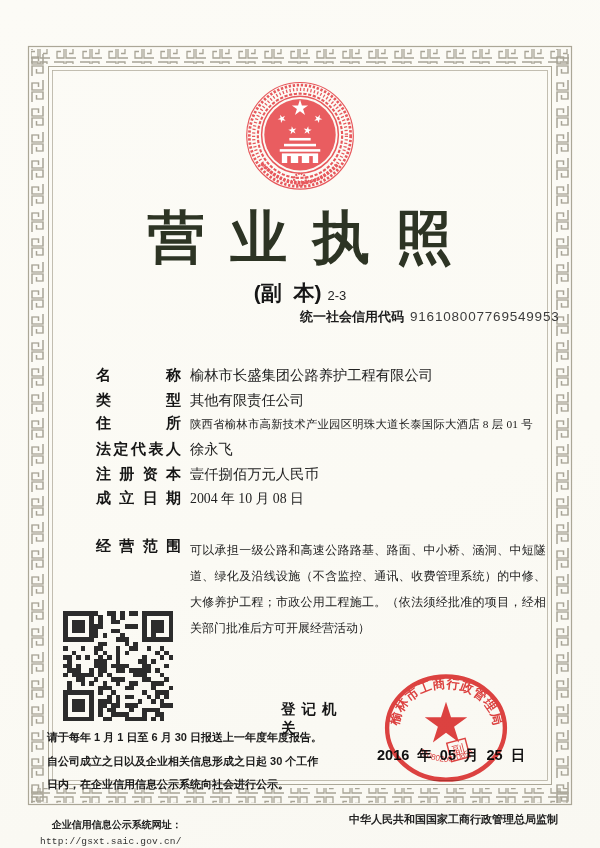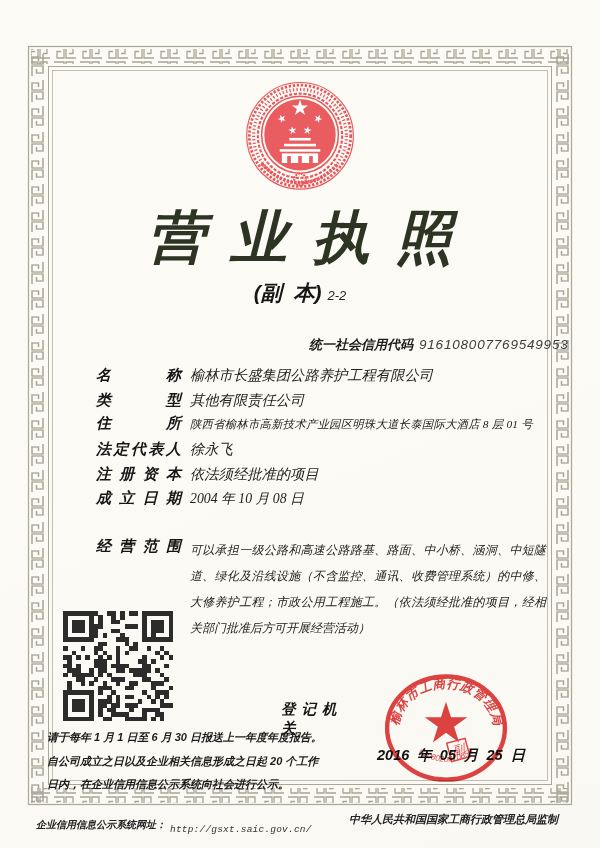--- a/index.html
+++ b/index.html
@@ -1,39 +1,39 @@
 <!DOCTYPE html>
 <html><head>
 <meta charset="utf-8">
 <style>
   html,body{margin:0;padding:0;background:#ffffff;}
   .page{position:relative;width:600px;height:848px;overflow:hidden;
         background:linear-gradient(160deg,#fcfbf6 0%,#fbfaf4 60%,#f9f8f2 100%);
-        font-family:"Liberation Sans",sans-serif;color:#1f1f1f;font-style:italic;}
+        font-family:"Liberation Sans",sans-serif;color:#1f1f1f;}
   svg{display:block;}
 
   
   .frame{position:absolute;left:0;top:0;}
 
   
   .emblem{position:absolute;left:236px;top:76px;}
 
   
   .title{position:absolute;left:0;right:0;top:200px;text-align:center;
          font-weight:900;font-size:57px;color:#2d3424;
          font-family:"Liberation Sans",sans-serif;}
   .title span{letter-spacing:.45em;margin-right:-.45em;}
 
   
   .subtitle{position:absolute;left:0;right:0;top:279px;text-align:center;
             font-size:21px;font-weight:600;color:#161616;white-space:pre;}
   .copynum{font-size:13px;font-weight:400;margin-left:6px;color:#222;}
 
   
-  .codeline{position:absolute;left:309px;top:308px;display:flex;align-items:baseline;margin-top:28px;}
+  .codeline{position:absolute;left:300px;top:308px;display:flex;align-items:baseline;}
   .codelabel{font-size:13px;font-weight:600;color:#1d1d1d;}
   .codevalue{font-size:13.5px;margin-left:6px;letter-spacing:.8px;color:#3c3c3c;}
 
   
   .frow{position:absolute;left:96px;display:flex;align-items:flex-start;}
   .flabel{width:85px;flex:none;font-size:15px;font-weight:600;color:#161616;
           text-align:justify;text-align-last:justify;
           font-family:"Liberation Sans",sans-serif;}
   .fvalue{margin-left:9px;font-size:14.3px;color:#222;white-space:nowrap;
           font-family:"Liberation Serif",serif;}
@@ -55,21 +55,21 @@
           font-family:"Liberation Sans",sans-serif;}
 
   
   .issuedate{position:absolute;left:377px;top:746px;font-size:14.5px;font-weight:600;
              color:#111;word-spacing:4px;white-space:pre;}
 
   
   .seal{position:absolute;left:370px;top:665px;mix-blend-mode:multiply;opacity:.93;}
 
   
-  .footer-left{position:absolute;left:36px;top:818px;display:flex;align-items:center;}
+  .footer-left{position:absolute;left:36px;top:818px;display:flex;align-items:flex-end;flex-direction:column;}
   .site-label{font-size:10px;font-weight:600;color:#222;}
   .site-url{font-size:9.5px;font-family:"Liberation Mono",monospace;color:#333;
             margin-left:4px;position:relative;top:4px;letter-spacing:.2px;}
   .footer-right{position:absolute;right:42px;top:812px;font-size:11px;font-weight:600;color:#222;}
 </style>
 </head>
 <body>
 
 <div class="page">
 
@@ -122,21 +122,21 @@
       <rect x="68.6" y="75" width="3.4" height="6.5"></rect>
     </g>
     <g stroke="#e7585c" fill="none">
       <circle cx="60" cy="97" r="5.5" stroke-width="2" stroke-dasharray="1.6 1"></circle>
       <path d="M24 82 Q42 101 60 100 Q78 101 96 82" stroke-width="3.2" stroke-dasharray="2.4 1.2"></path>
     </g>
   </svg>
 
   <div class="title"><span>营业执照</span></div>
 
-  <div class="subtitle"><span>(副  本)</span><span class="copynum">2-2</span></div>
+  <div class="subtitle"><span>(副  本)</span><span class="copynum">2-3</span></div>
 
   <div class="codeline">
     <span class="codelabel">统一社会信用代码</span>
     <span class="codevalue">916108007769549953</span>
   </div>
 
   <div class="frow" style="top:366px">
     <div class="flabel">名称</div>
     <div class="fvalue">榆林市长盛集团公路养护工程有限公司</div>
   </div>
@@ -147,21 +147,21 @@
   <div class="frow" style="top:414px">
     <div class="flabel">住所</div>
     <div class="fvalue addr">陕西省榆林市高新技术产业园区明珠大道长泰国际大酒店 8 层 01 号</div>
   </div>
   <div class="frow" style="top:440px">
     <div class="flabel">法定代表人</div>
     <div class="fvalue">徐永飞</div>
   </div>
   <div class="frow" style="top:465px">
     <div class="flabel">注册资本</div>
-    <div class="fvalue">依法须经批准的项目</div>
+    <div class="fvalue">壹仟捌佰万元人民币</div>
   </div>
   <div class="frow" style="top:489px">
     <div class="flabel">成立日期</div>
     <div class="fvalue date">2004 年 10 月 08 日</div>
   </div>
   <div class="frow" style="top:537px">
     <div class="flabel">经营范围</div>
     <div class="fvalue scope">可以承担一级公路和高速公路路基、路面、中小桥、涵洞、中短隧道、绿化及沿线设施（不含监控、通讯、收费管理系统）的中修、大修养护工程；市政公用工程施工。（依法须经批准的项目，经相关部门批准后方可开展经营活动）</div>
   </div>
 
@@ -450,21 +450,21 @@
       <rect x="74.8" y="105.6" width="4.5" height="4.5"></rect>
       <rect x="79.2" y="105.6" width="4.5" height="4.5"></rect>
       <rect x="88.0" y="105.6" width="4.5" height="4.5"></rect>
       <rect x="96.8" y="105.6" width="4.5" height="4.5"></rect>
     </svg>
 
   <div class="regauth"><span>登记机关</span></div>
 
   <div class="notice">
     <div>请于每年 1 月 1 日至 6 月 30 日报送上一年度年度报告。</div>
-    <div>自公司成立之日以及企业相关信息形成之日起 20 个工作</div>
+    <div>自公司成立之日以及企业相关信息形成之日起 30 个工作</div>
     <div>日内，在企业信用信息公示系统向社会进行公示。</div>
   </div>
 
   <div class="issuedate">2016 年 05 月 25 日</div>
 
   <svg class="seal" width="152" height="128" viewBox="0 0 160 134" preserveAspectRatio="none" aria-hidden="true">
     <ellipse cx="80" cy="66" rx="62" ry="54" fill="none" stroke="#df3434" stroke-width="4.6"></ellipse>
     <use href="#star" transform="translate(80,62) scale(2.35)" fill="#df3434"></use>
     <path id="sealTextArc" d="M30.2 69.7 A50 42 0 1 1 129.8 69.7" fill="none"></path>
     <path id="sealNumArc" d="M40.5 78 A42 35 0 0 0 119.5 78" fill="none"></path>

